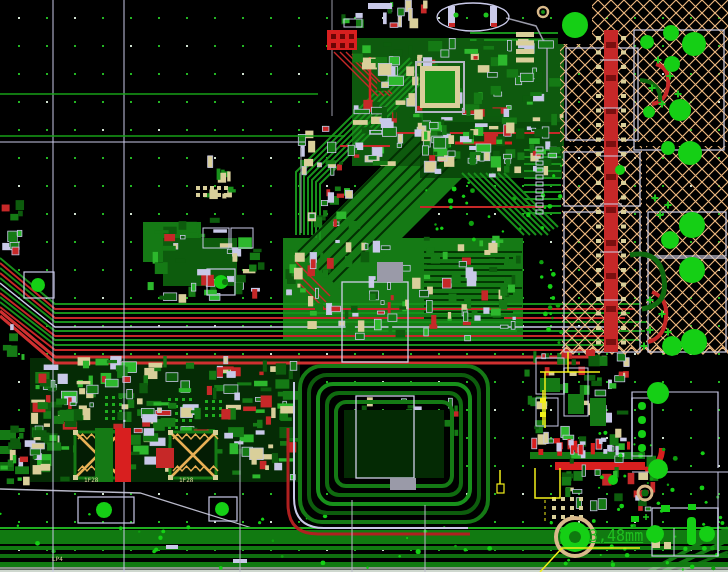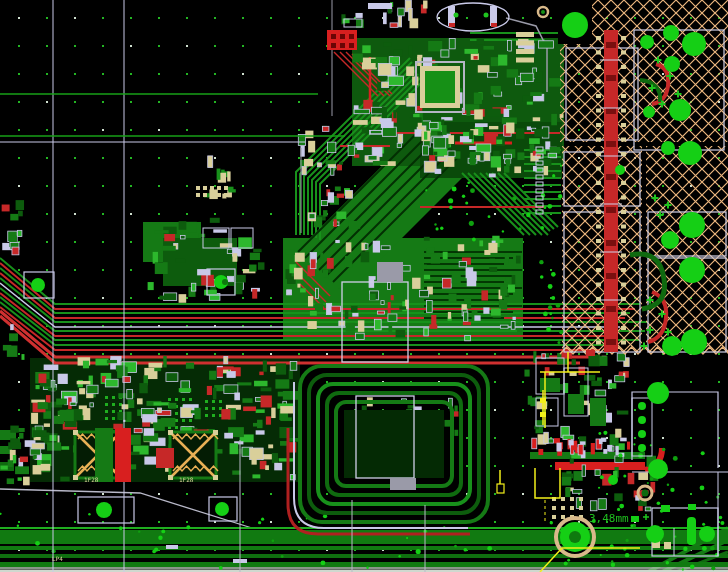--- a/index.html
+++ b/index.html
@@ -1,20 +1,20 @@
 <!DOCTYPE html>
 <html><head>
 <meta charset="utf-8">
 <style>
   html,body{margin:0;padding:0;background:#111;}
   #viewport{position:relative;width:728px;height:572px;overflow:hidden;background:#000;
     font-family:"DejaVu Sans Mono",monospace;}
   #pcb-svg{position:absolute;left:0;top:0;}
   .lbl{position:absolute;line-height:1;white-space:pre;pointer-events:none;}
-  .lbl-dim{left:589px;top:513px;font-size:11px;color:#1fbf1f;letter-spacing:0px;}
+  .lbl-dim{left:589px;top:529px;font-size:15px;color:#1fbf1f;letter-spacing:0px;text-decoration:underline;}
   .lbl-tan{font-size:6px;color:#d9cf9a;}
   .lbl-ref-a{left:84px;top:477px;}
   .lbl-ref-b{left:179px;top:477px;}
   .lbl-ref-c{left:52px;top:556px;}
 </style>
 </head>
 <body>
 
 <div id="viewport">
   <svg id="pcb-svg" width="728" height="572" viewBox="0 0 728 572">

